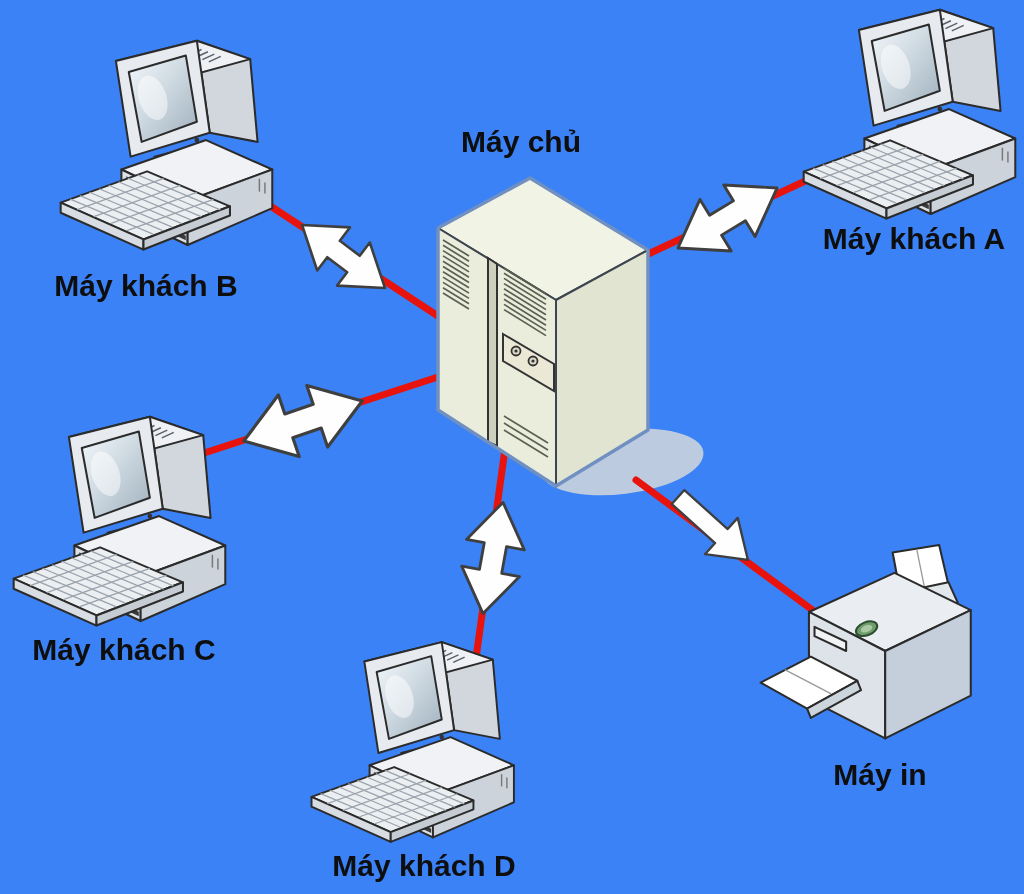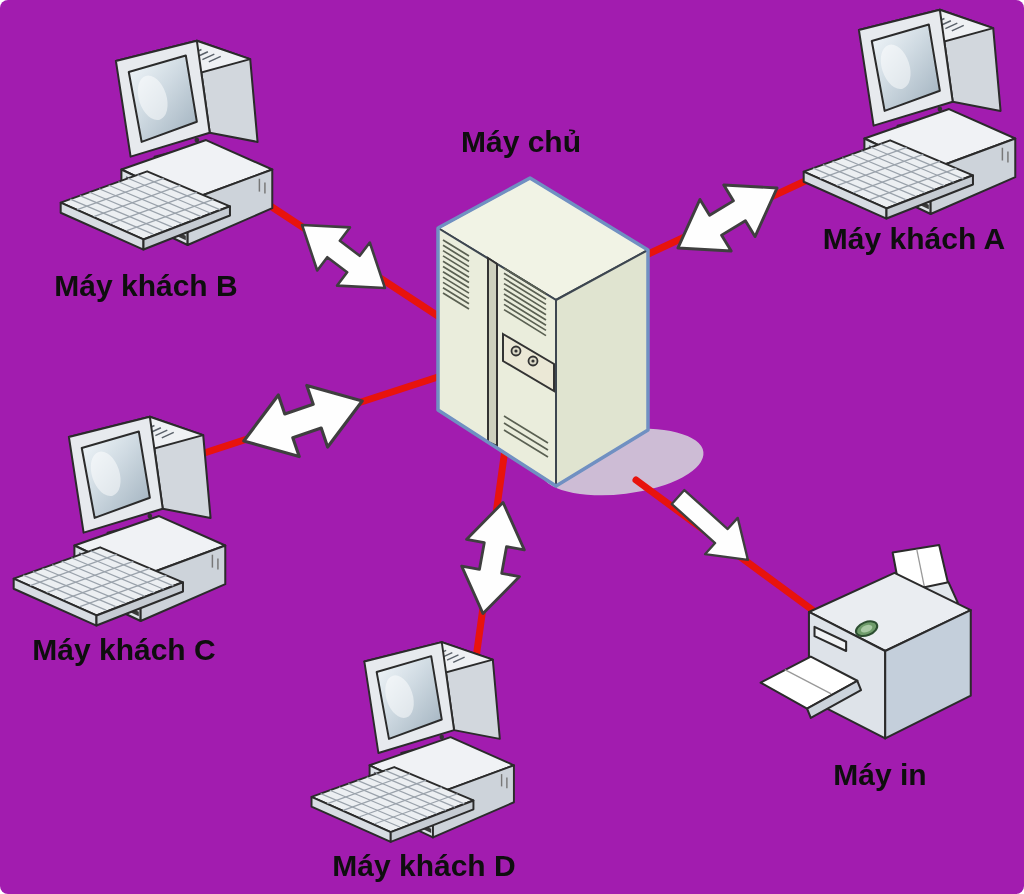--- a/index.html
+++ b/index.html
@@ -1,16 +1,16 @@
 <!DOCTYPE html>
 <html><head>
 <meta charset="utf-8">
 <style>
   html,body{margin:0;padding:0;background:#ffffff;}
-  .stage{width:1024px;height:894px;position:relative;background:#a21caf;overflow:hidden;border-radius:8px;}
+  .stage{width:1024px;height:894px;position:relative;background:#3b82f6;overflow:hidden;}
   svg{display:block;}
   .node-label{font-family:"Liberation Sans","DejaVu Sans",sans-serif;font-weight:bold;font-size:30px;fill:#0e0e0e;}
   .outline{stroke:#2b2b2b;stroke-width:2.2;stroke-linejoin:round;}
 </style>
 </head>
 <body>
 
 <div class="stage">
 <svg viewBox="0 0 1024 894" width="1024" height="894" xmlns="http://www.w3.org/2000/svg">
   <defs>

